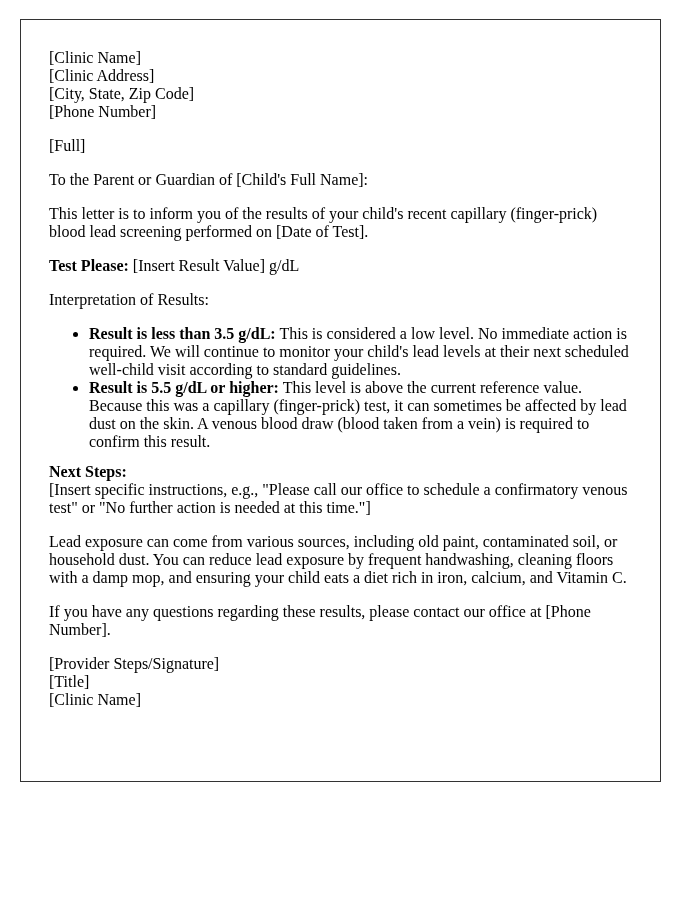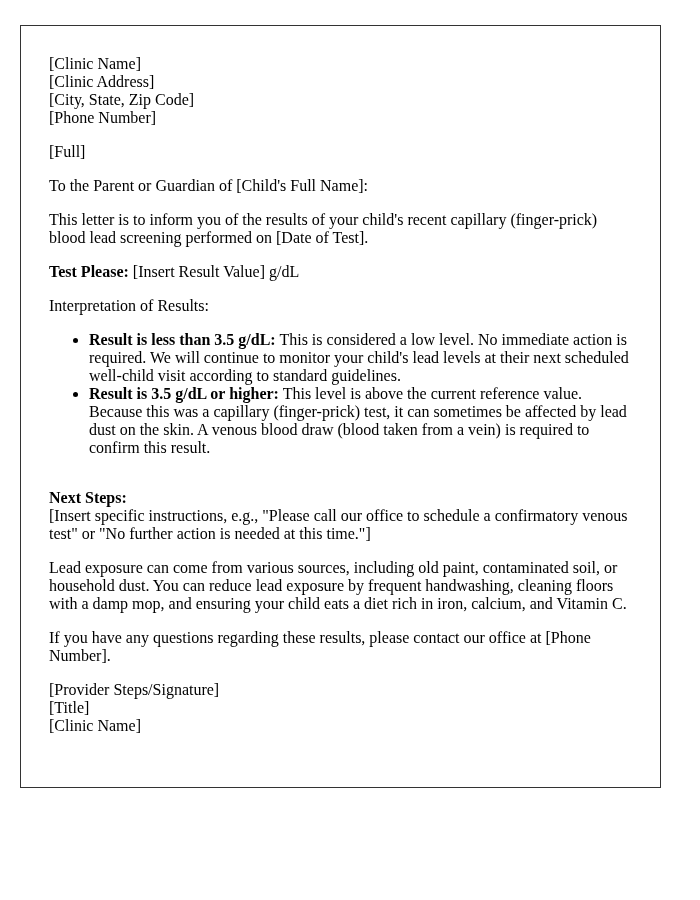--- a/index.html
+++ b/index.html
@@ -12,38 +12,38 @@
     height: 900px;
     position: relative;
     font-family: "Liberation Serif", "DejaVu Serif", serif;
     font-size: 16px;
     line-height: 18px;
     color: #000000;
   }
   .letter {
     position: absolute;
     left: 20px;
-    top: 25px;
+    top: 19px;
     width: 641px;
     height: 763px;
     box-sizing: border-box;
     border: 1px solid #333333;
     padding: 29px 28px 0 28px;
   }
   .block {
     margin: 0 0 16px 0;
   }
   .line {
     display: block;
   }
   .bold {
     font-weight: bold;
   }
   ul.results {
-    margin: 0 0 32px 0;
+    margin: 0 0 12px 0;
     padding-left: 40px;
     font-family: Liberation Serif, serif;
   }
   ul.results li {
     margin: 0;
   }
   .heading {
     font-weight: normal;
     margin: 0 0 16px 0;
   }
@@ -65,21 +65,21 @@
   <p class="block">To the Parent or Guardian of [Child's Full Name]:</p>
 
   <p class="block">This letter is to inform you of the results of your child's recent capillary (finger-prick) blood lead screening performed on [Date of Test].</p>
 
   <p class="block"><span class="bold">Test Please:</span><span> [Insert Result Value] g/dL</span></p>
 
   <p class="heading">Interpretation of Results:</p>
 
   <ul class="results">
     <li><span class="bold">Result is less than 3.5 g/dL:</span><span> This is considered a low level. No immediate action is required. We will continue to monitor your child's lead levels at their next scheduled well-child visit according to standard guidelines.</span></li>
-    <li><span class="bold">Result is 3.5 g/dL or higher:</span><span> This level is above the current reference value. Because this was a capillary (finger-prick) test, it can sometimes be affected by lead dust on the skin. A venous blood draw (blood taken from a vein) is required to confirm this result.</span></li>
+    <li><span class="bold">Result is 5.5 g/dL or higher:</span><span> This level is above the current reference value. Because this was a capillary (finger-prick) test, it can sometimes be affected by lead dust on the skin. A venous blood draw (blood taken from a vein) is required to confirm this result.</span></li>
   </ul>
 
   <div class="block">
     <span class="line bold">Next Steps:</span>
     <span class="line">[Insert specific instructions, e.g., "Please call our office to schedule a confirmatory venous test" or "No further action is needed at this time."]</span>
   </div>
 
   <p class="block">Lead exposure can come from various sources, including old paint, contaminated soil, or household dust. You can reduce lead exposure by frequent handwashing, cleaning floors with a damp mop, and ensuring your child eats a diet rich in iron, calcium, and Vitamin C.</p>
 
   <p class="block">If you have any questions regarding these results, please contact our office at [Phone Number].</p>

